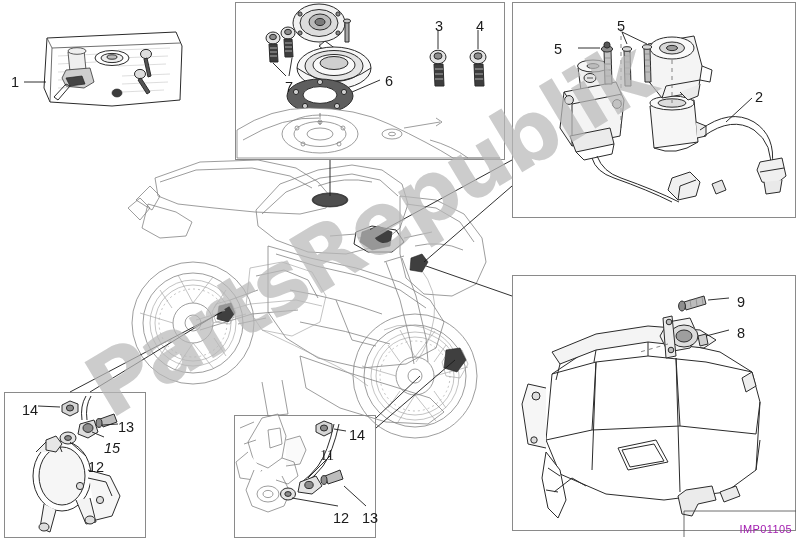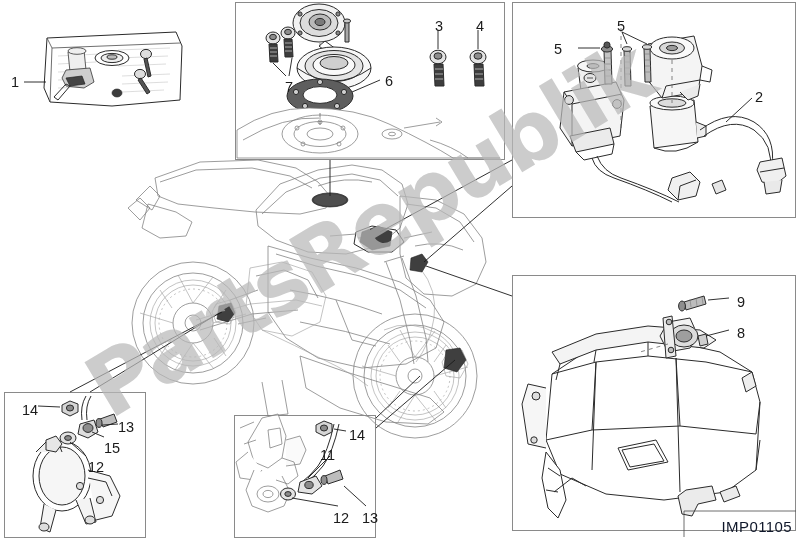--- a/index.html
+++ b/index.html
@@ -50,22 +50,22 @@
     z-index: 6;
     line-height: 1;
     white-space: nowrap;
   }
   
   .code-label {
     position: absolute;
     right: 6px;
     bottom: 4px;
     font-family: "Liberation Sans", sans-serif;
-    font-size: 15px;
-    color: #0f172a;
+    font-size: 11px;
+    color: #a21caf;
     letter-spacing: 0.4px;
     z-index: 7;
   }
   svg.art {
     position: absolute;
     left: 0;
     top: 0;
     width: 798px;
     height: 539px;
     z-index: 3;
@@ -559,22 +559,22 @@
   <span class="callout" style="left:385px; top:74px;">6</span>
   <span class="callout" style="left:435px; top:19px;">3</span>
   <span class="callout" style="left:476px; top:19px;">4</span>
   <span class="callout" style="left:554px; top:42px;">5</span>
   <span class="callout" style="left:617px; top:19px;">5</span>
   <span class="callout" style="left:755px; top:90px;">2</span>
   <span class="callout" style="left:737px; top:295px;">9</span>
   <span class="callout" style="left:737px; top:326px;">8</span>
   <span class="callout" style="left:22px;  top:403px;">14</span>
   <span class="callout" style="left:118px; top:420px;">13</span>
-  <span class="callout" style="left:104px; top:441px;">15</span>
+  <span class="callout" style="left:104px; top:441px;font-style:italic;">15</span>
   <span class="callout" style="left:88px;  top:460px;">12</span>
   <span class="callout" style="left:349px; top:428px;">14</span>
-  <span class="callout" style="left:320px; top:448px;">11</span>
+  <span class="callout" style="left:320px; top:448px;font-family:Liberation Serif, serif;">11</span>
   <span class="callout" style="left:333px; top:511px;">12</span>
   <span class="callout" style="left:362px; top:511px;">13</span>
 
   <span class="code-label">IMP01105</span>
 
 </div>
 
 </body></html>

